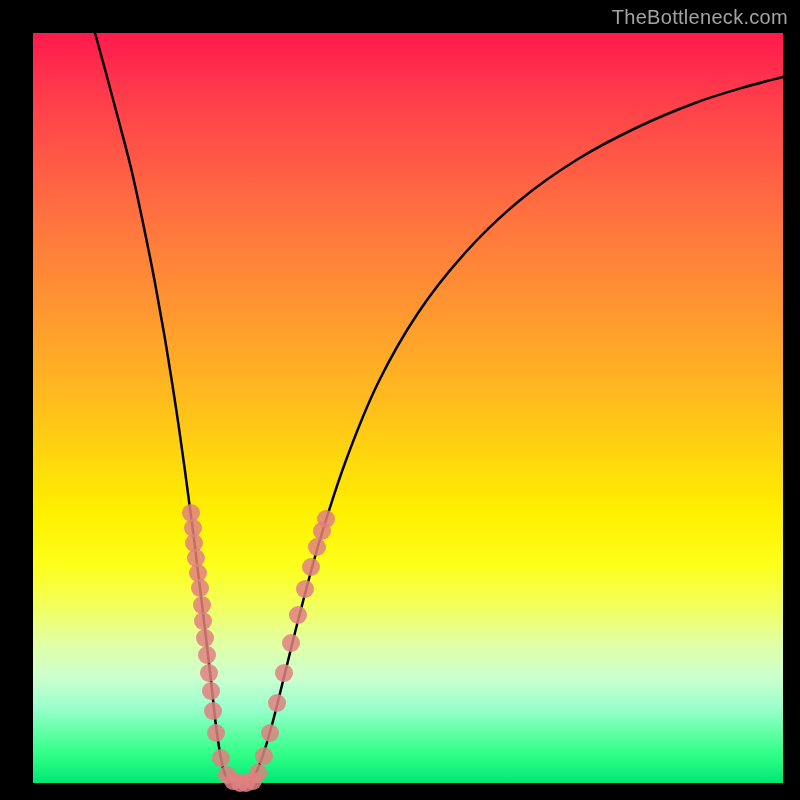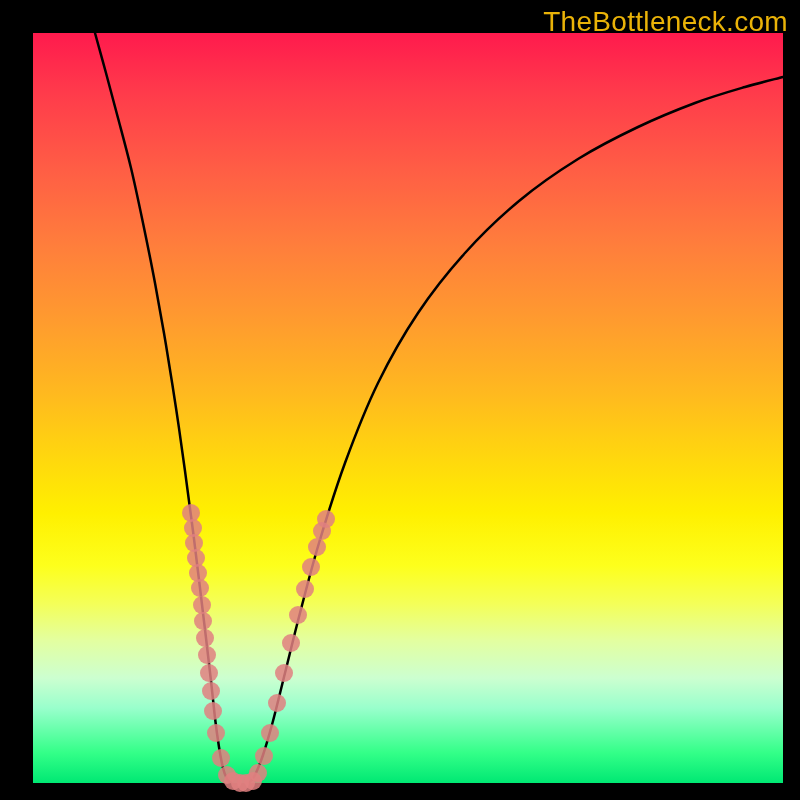--- a/index.html
+++ b/index.html
@@ -42,22 +42,22 @@
       #99ffcc 90%,
       #66ffaa 93%,
       #33ff88 96%,
       #00e873 100%
     );
   }
   .watermark {
     position: absolute;
     top: 6px;
     right: 12px;
-    color: #eab308;
-    font-size: 28px;
+    color: #a3a3a3;
+    font-size: 20px;
     font-weight: 500;
     letter-spacing: 0.3px;
     user-select: none;
   }
   svg.curves {
     position: absolute;
     top: 33px;
     left: 33px;
     width: 750px;
     height: 750px;

